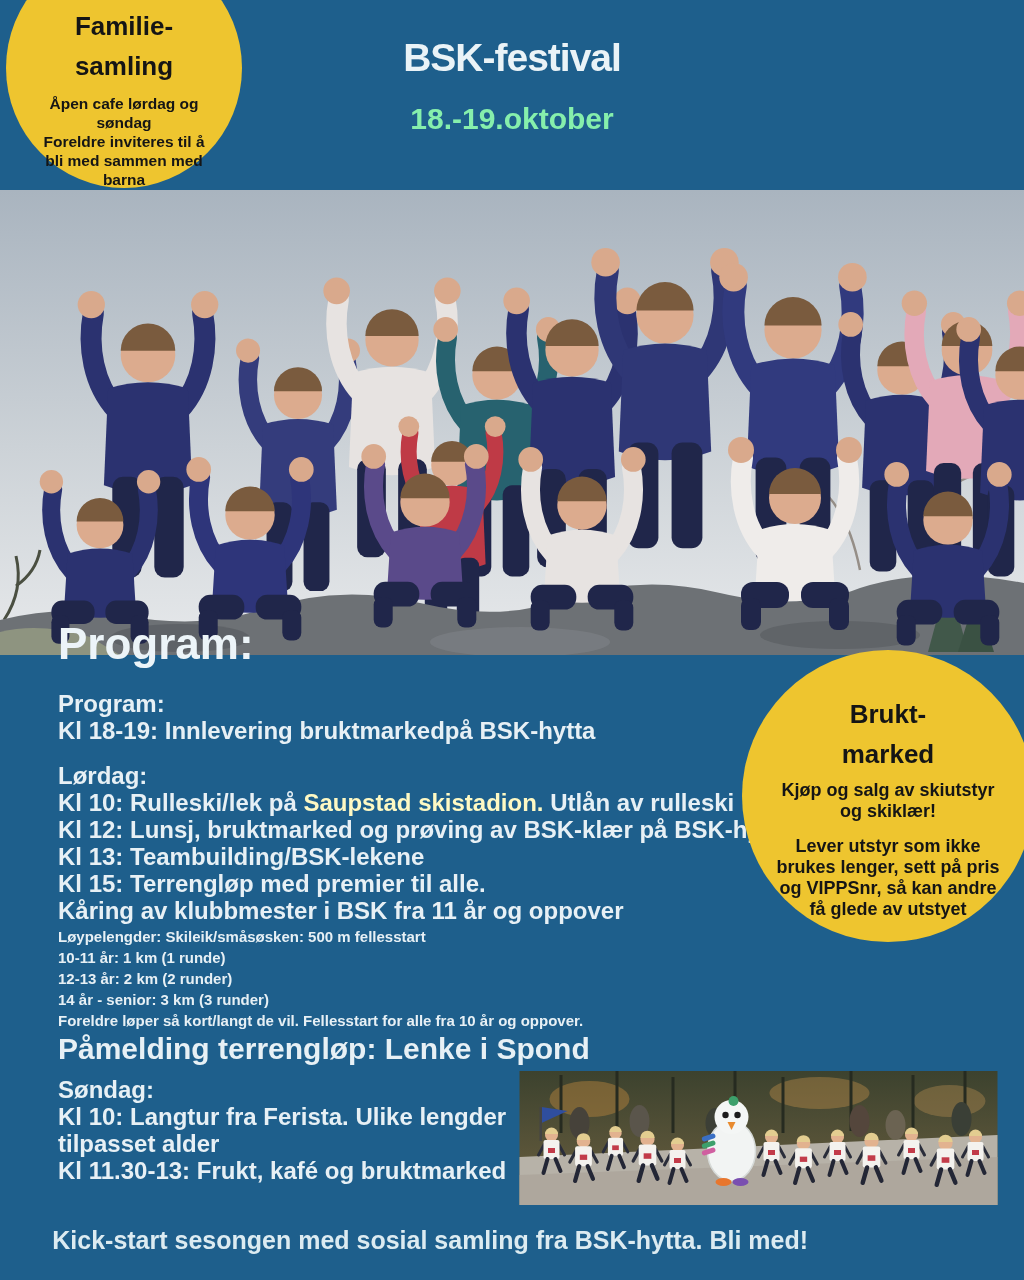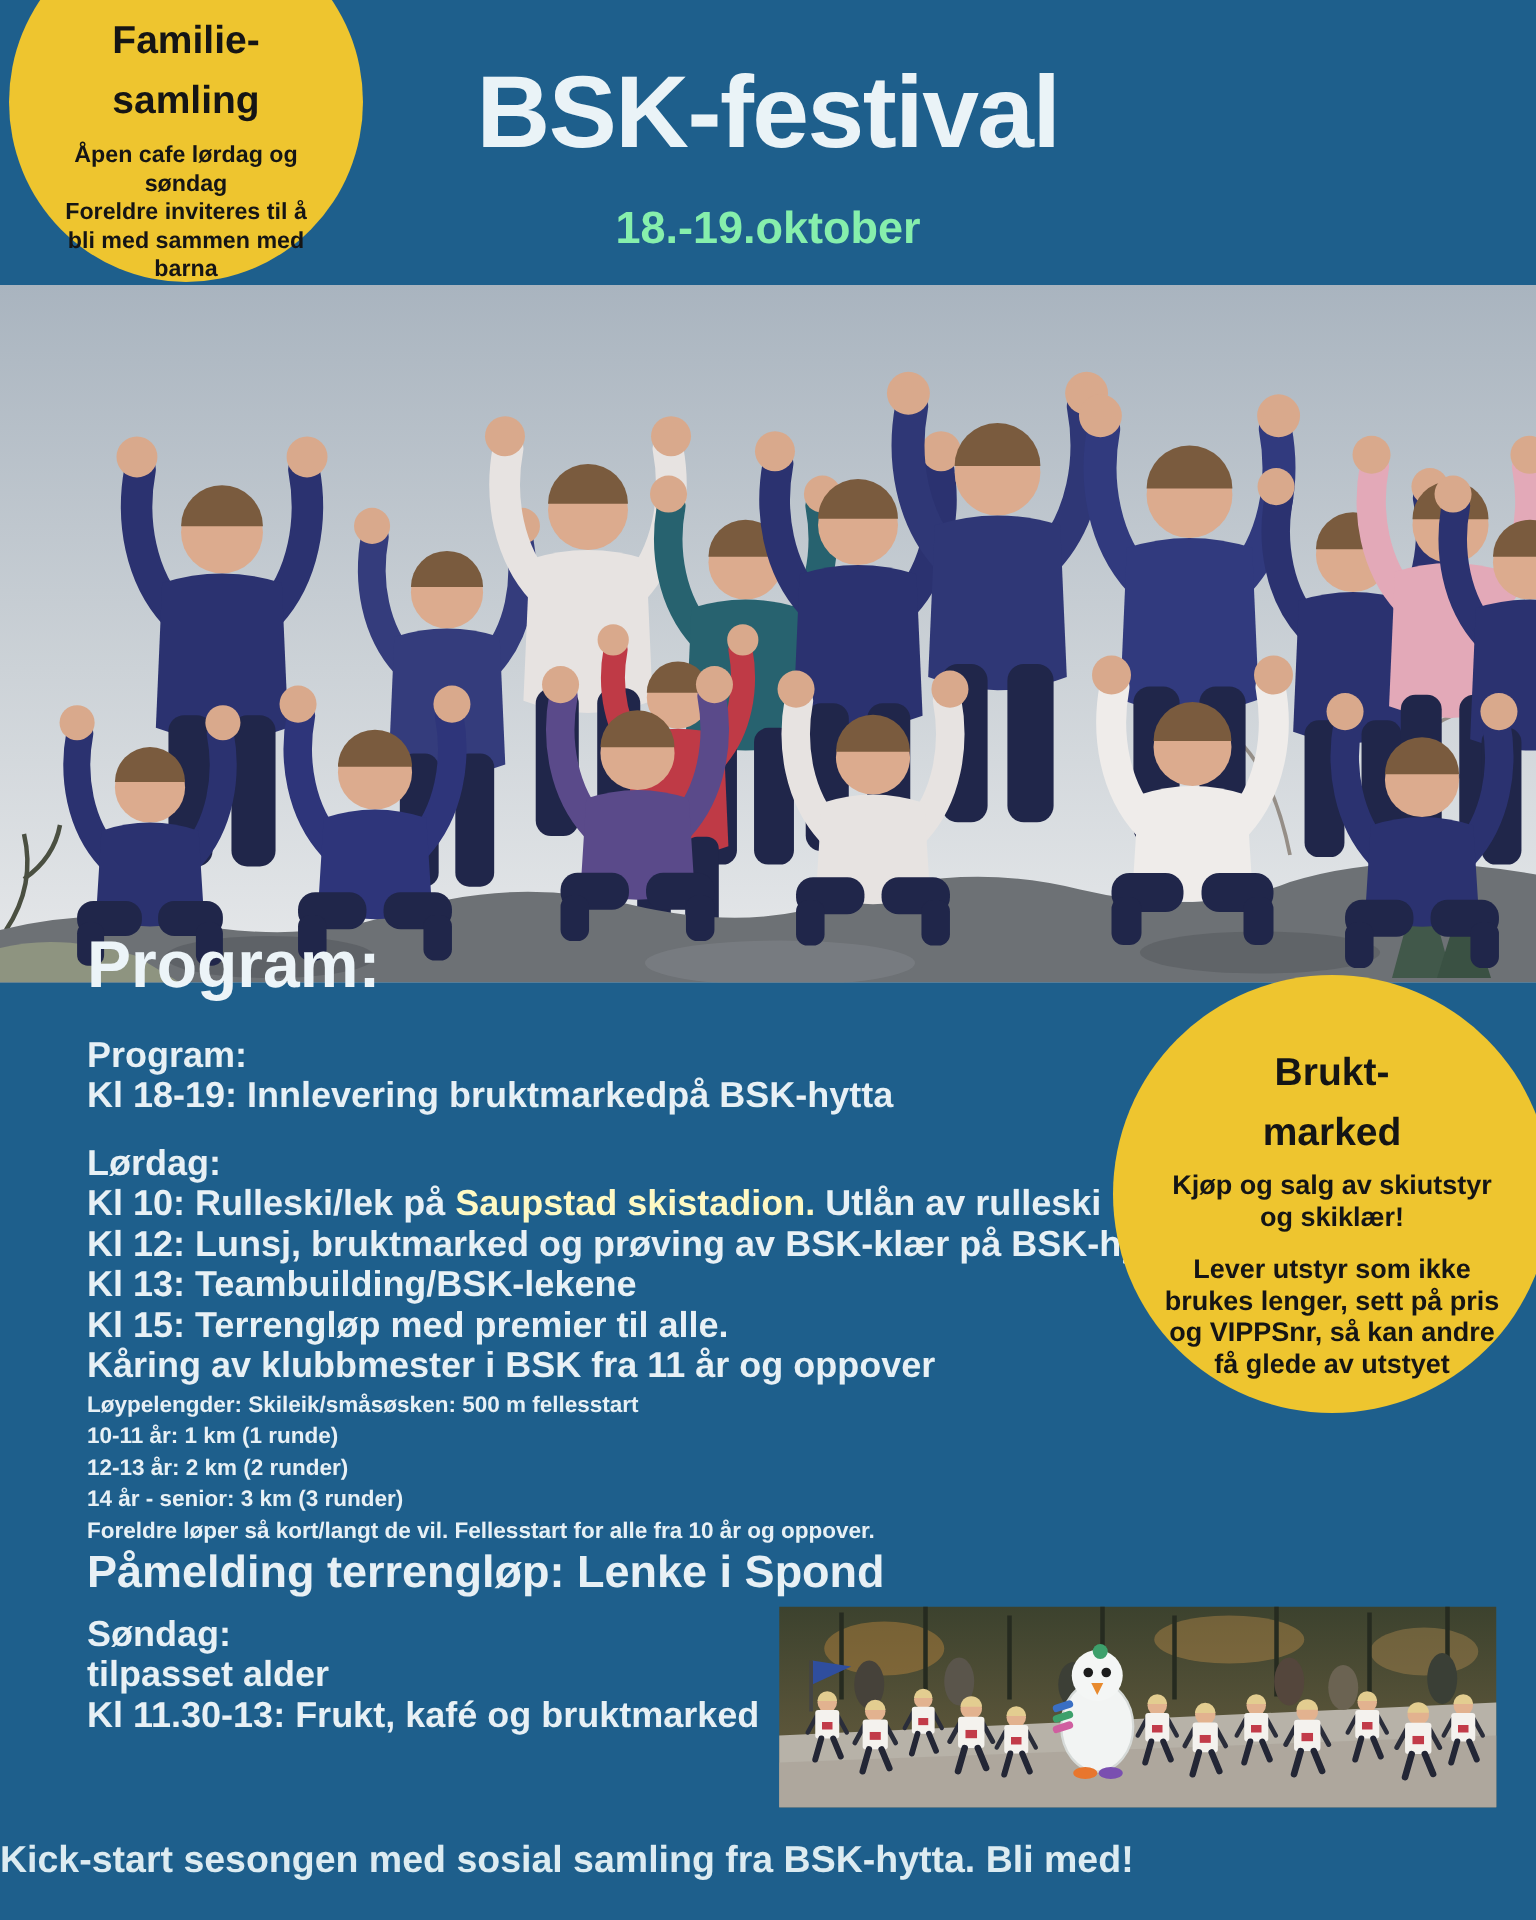--- a/index.html
+++ b/index.html
@@ -5,21 +5,21 @@
   html,body { margin:0; padding:0; background:#333; }
   .poster {
     position:relative; width:1024px; height:1280px; overflow:hidden;
     background:#1e5f8c;
     font-family:"Liberation Sans", sans-serif; font-weight:700;
     color:#e7f0f5;
     -webkit-font-smoothing:antialiased;
   }
   
   .title-block { position:absolute; top:36px; left:0; width:1024px; text-align:center; z-index:3; }
-  .title { font-size:68px; letter-spacing:-1px; color:#eaf3f7; }
+  .title { font-size:39px; letter-spacing:-1px; color:#eaf3f7; }
   .date  { font-size:30px; margin-top:22px; color:#86efac; }
 
   
   .bubble { position:absolute; background:#eec52f; border-radius:50%; color:#151515; text-align:center; }
   .bubble-family { left:6px; top:-52px; width:236px; height:240px; z-index:4; }
   .fb-inner { position:absolute; left:0; right:0; top:58px; }
   .b-title { font-size:26px; line-height:40px; }
   .fb-body { margin-top:8px; font-size:15.5px; line-height:19px; }
   .bubble-used { left:742px; top:650px; width:292px; height:292px; z-index:6; }
   .ub-inner { position:absolute; left:0; right:0; top:44px; }
@@ -35,21 +35,21 @@
   .program { position:absolute; left:58px; top:620px; width:760px; z-index:2; }
   .program h2 { margin:0 0 22px 0; font-size:44px; line-height:48px; color:#ecf4f8; font-weight:700; }
   .pline { font-size:24px; line-height:27px; }
   .nowrap { white-space:nowrap; }
   .mt18 { margin-top:18px; }
   .hl { color:#fef9c3; }
   .details { margin-top:2px; font-size:15px; line-height:21px; }
   .signup { margin-top:3px; font-size:30px; line-height:30px; }
   .sunday { margin-top:12px; width:490px; }
 
-  .footer { position:absolute; left:0; top:1226px; width:808px; text-align:left;
+  .footer { position:absolute; left:0; top:1226px; width:808px; text-align:right;
             font-size:25px; color:#dcebf1; z-index:3; }
 </style>
 </head>
 <body>
 
 <div class="poster">
 
   <header class="title-block">
     <div class="title">BSK-festival</div>
     <div class="date">18.-19.oktober</div>
@@ -175,20 +175,21 @@
       <div class="nowrap">10-11 år: 1 km (1 runde)</div>
       <div class="nowrap">12-13 år: 2 km (2 runder)</div>
       <div class="nowrap">14 år - senior: 3 km (3 runder)</div>
       <div class="nowrap">Foreldre løper så kort/langt de vil. Fellesstart for alle fra 10 år og oppover.</div>
     </div>
 
     <div class="signup nowrap">Påmelding terrengløp: Lenke i Spond</div>
 
     <div class="sunday">
       <div class="pline">Søndag:</div>
+      <div class="pline">Kl 10: Langtur fra Ferista. Ulike lengder</div>
       <div class="pline">tilpasset alder</div>
       <div class="pline nowrap">Kl 11.30-13: Frukt, kafé og bruktmarked</div>
     </div>
   </section>
 
   <div class="bubble bubble-used">
     <div class="ub-inner">
       <div class="b-title">Brukt-</div>
       <div class="b-title">marked</div>
       <div class="ub-body1">

